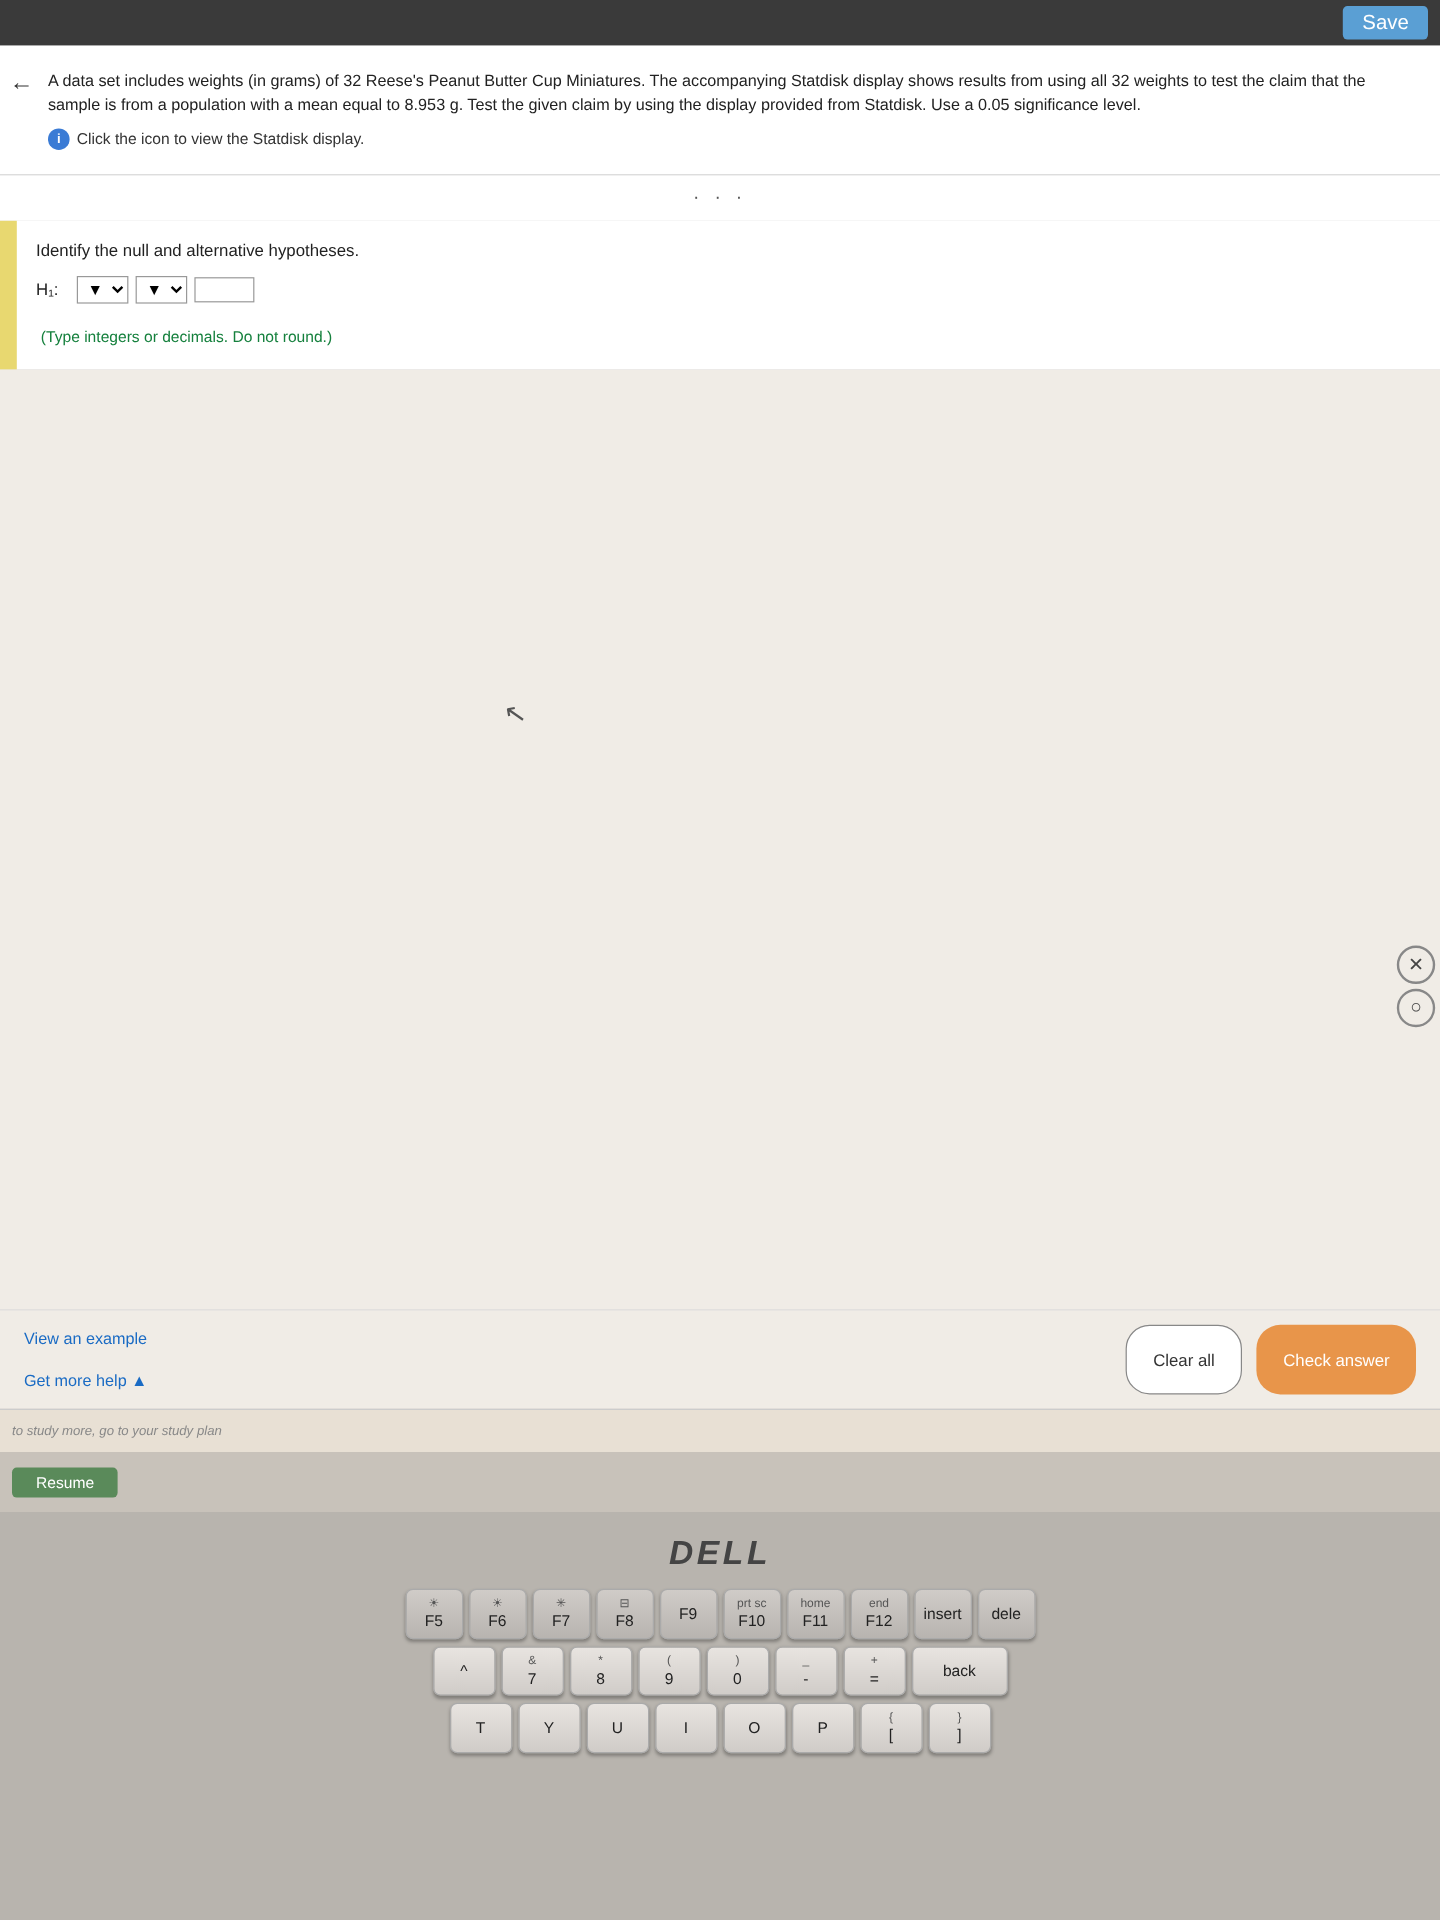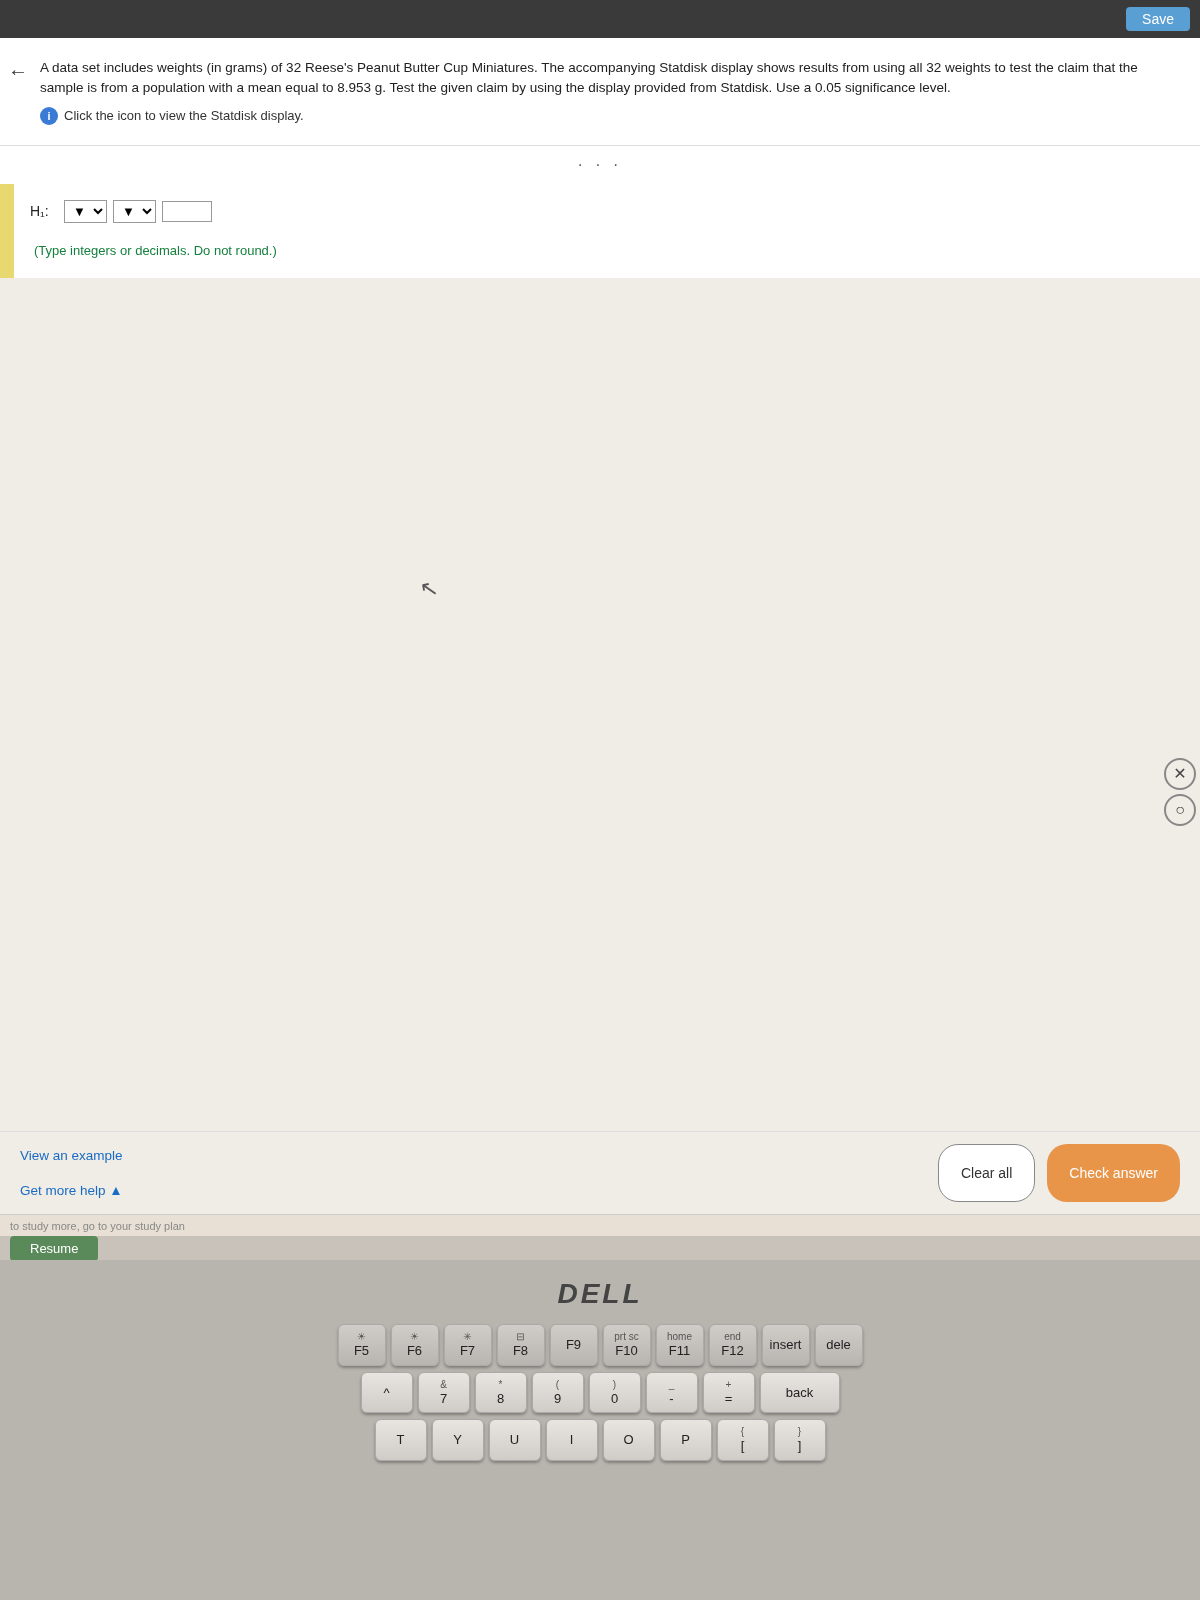--- a/index.html
+++ b/index.html
@@ -21,21 +21,21 @@
       align-items: center;
       justify-content: flex-end;
       padding: 0 10px;
     }
     .save-btn {
       background: #5a9fd4;
       color: white;
       border: none;
       border-radius: 4px;
       padding: 4px 16px;
-      font-size: 14px;
+      font-size: 17px;
       cursor: pointer;
     }
 
     
     .question-area {
       background: white;
       margin: 0;
       padding: 20px 30px 20px 20px;
       border-bottom: 1px solid #ddd;
       position: relative;
@@ -209,33 +209,34 @@
       padding: 21px 22px;
       font-size: 14px;
       cursor: pointer;
       color: white;
       font-weight: 500;
     }
 
     
     .nav-hint {
       background: #e8e0d4;
-      height: 22px;
+      height: 36px;
       display: flex;
       align-items: center;
       padding: 0 10px;
       font-size: 11px;
       color: #888;
       border-top: 1px solid #ccc;
+      font-style: italic;
     }
 
     
     .resume-area {
       background: #c8c2ba;
-      height: 24px;
+      height: 50px;
       display: flex;
       align-items: center;
       padding: 0 10px;
     }
     .resume-btn {
       background: #5a8a5a;
       color: white;
       border: none;
       border-radius: 4px;
       padding: 5px 20px;
@@ -357,20 +358,21 @@
   <div class="info-row">
     <span class="info-icon">i</span>
     <span>Click the icon to view the Statdisk display.</span>
   </div>
 </div>
 
 <div class="dots-separator">· · ·</div>
 
 <div class="hypothesis-wrapper">
   <div class="yellow-bar"></div>
+  <div class="hypothesis-title">Identify the null and alternative hypotheses.</div>
 
 
   <div class="hypothesis-row">
     <span class="hyp-label">H₁:</span>
     <select class="hyp-dropdown">
       <option>▼</option>
       <option>p</option>
       <option>μ</option>
     </select>
     <select class="hyp-dropdown">

